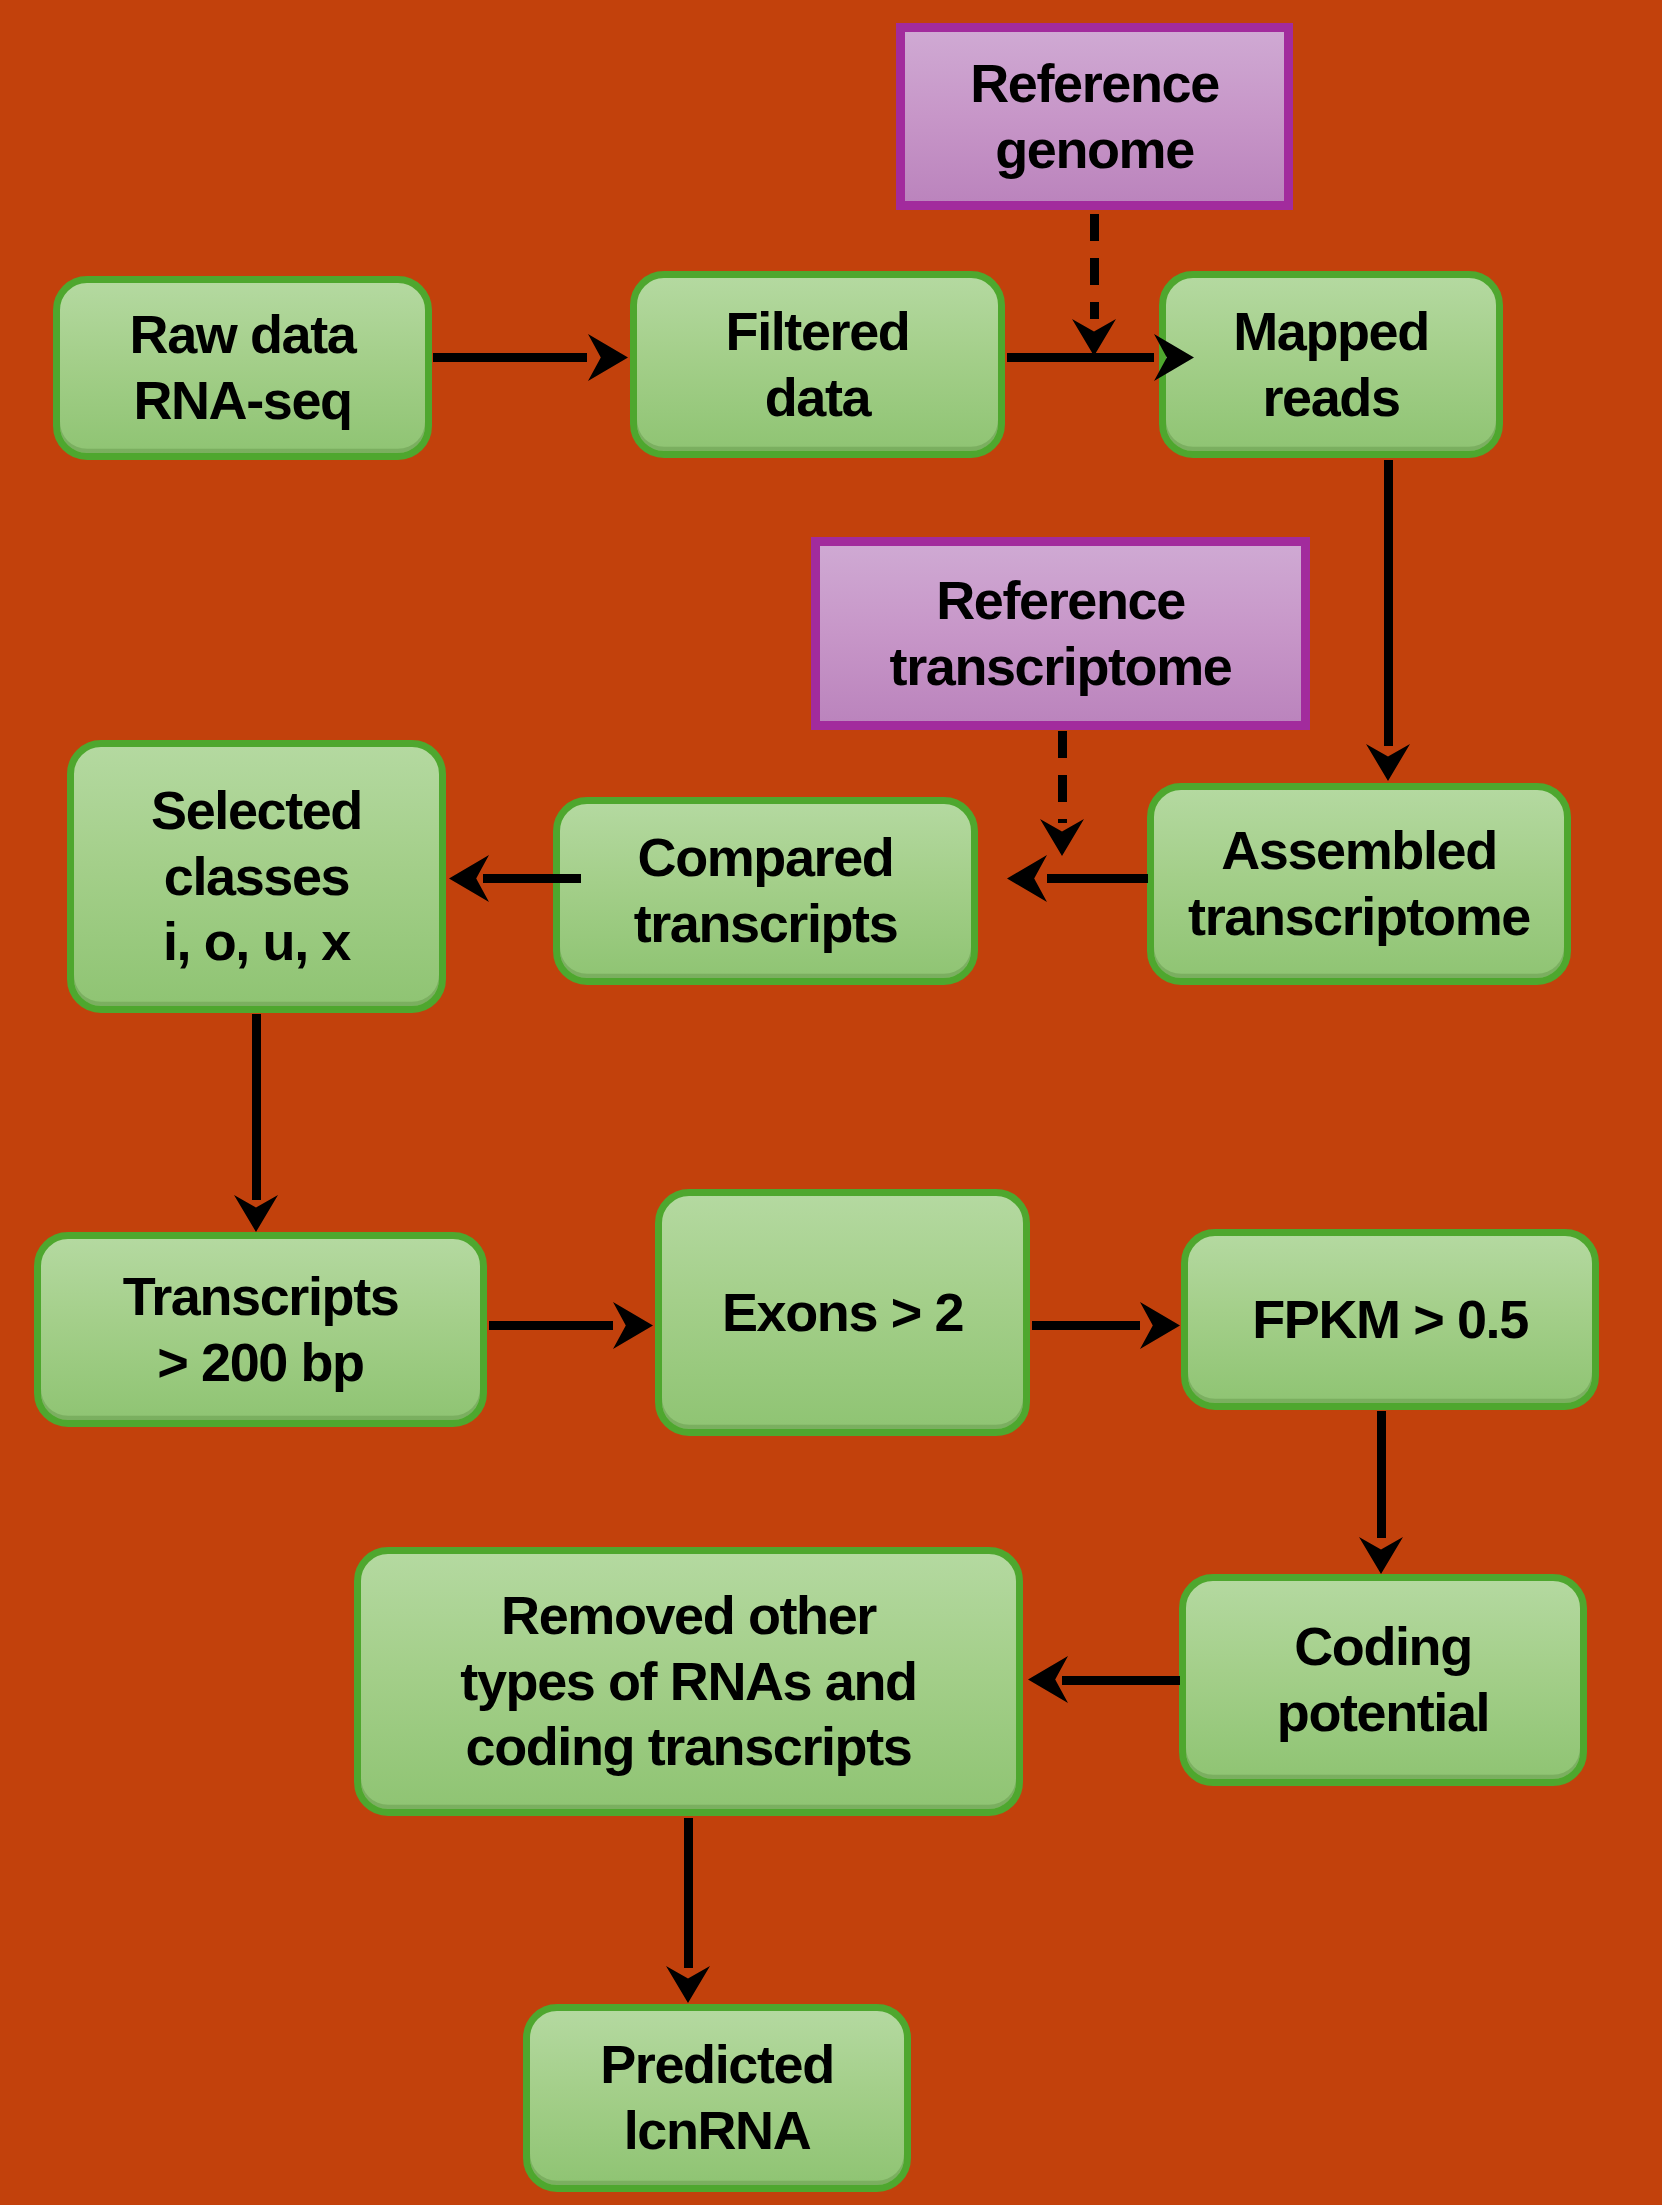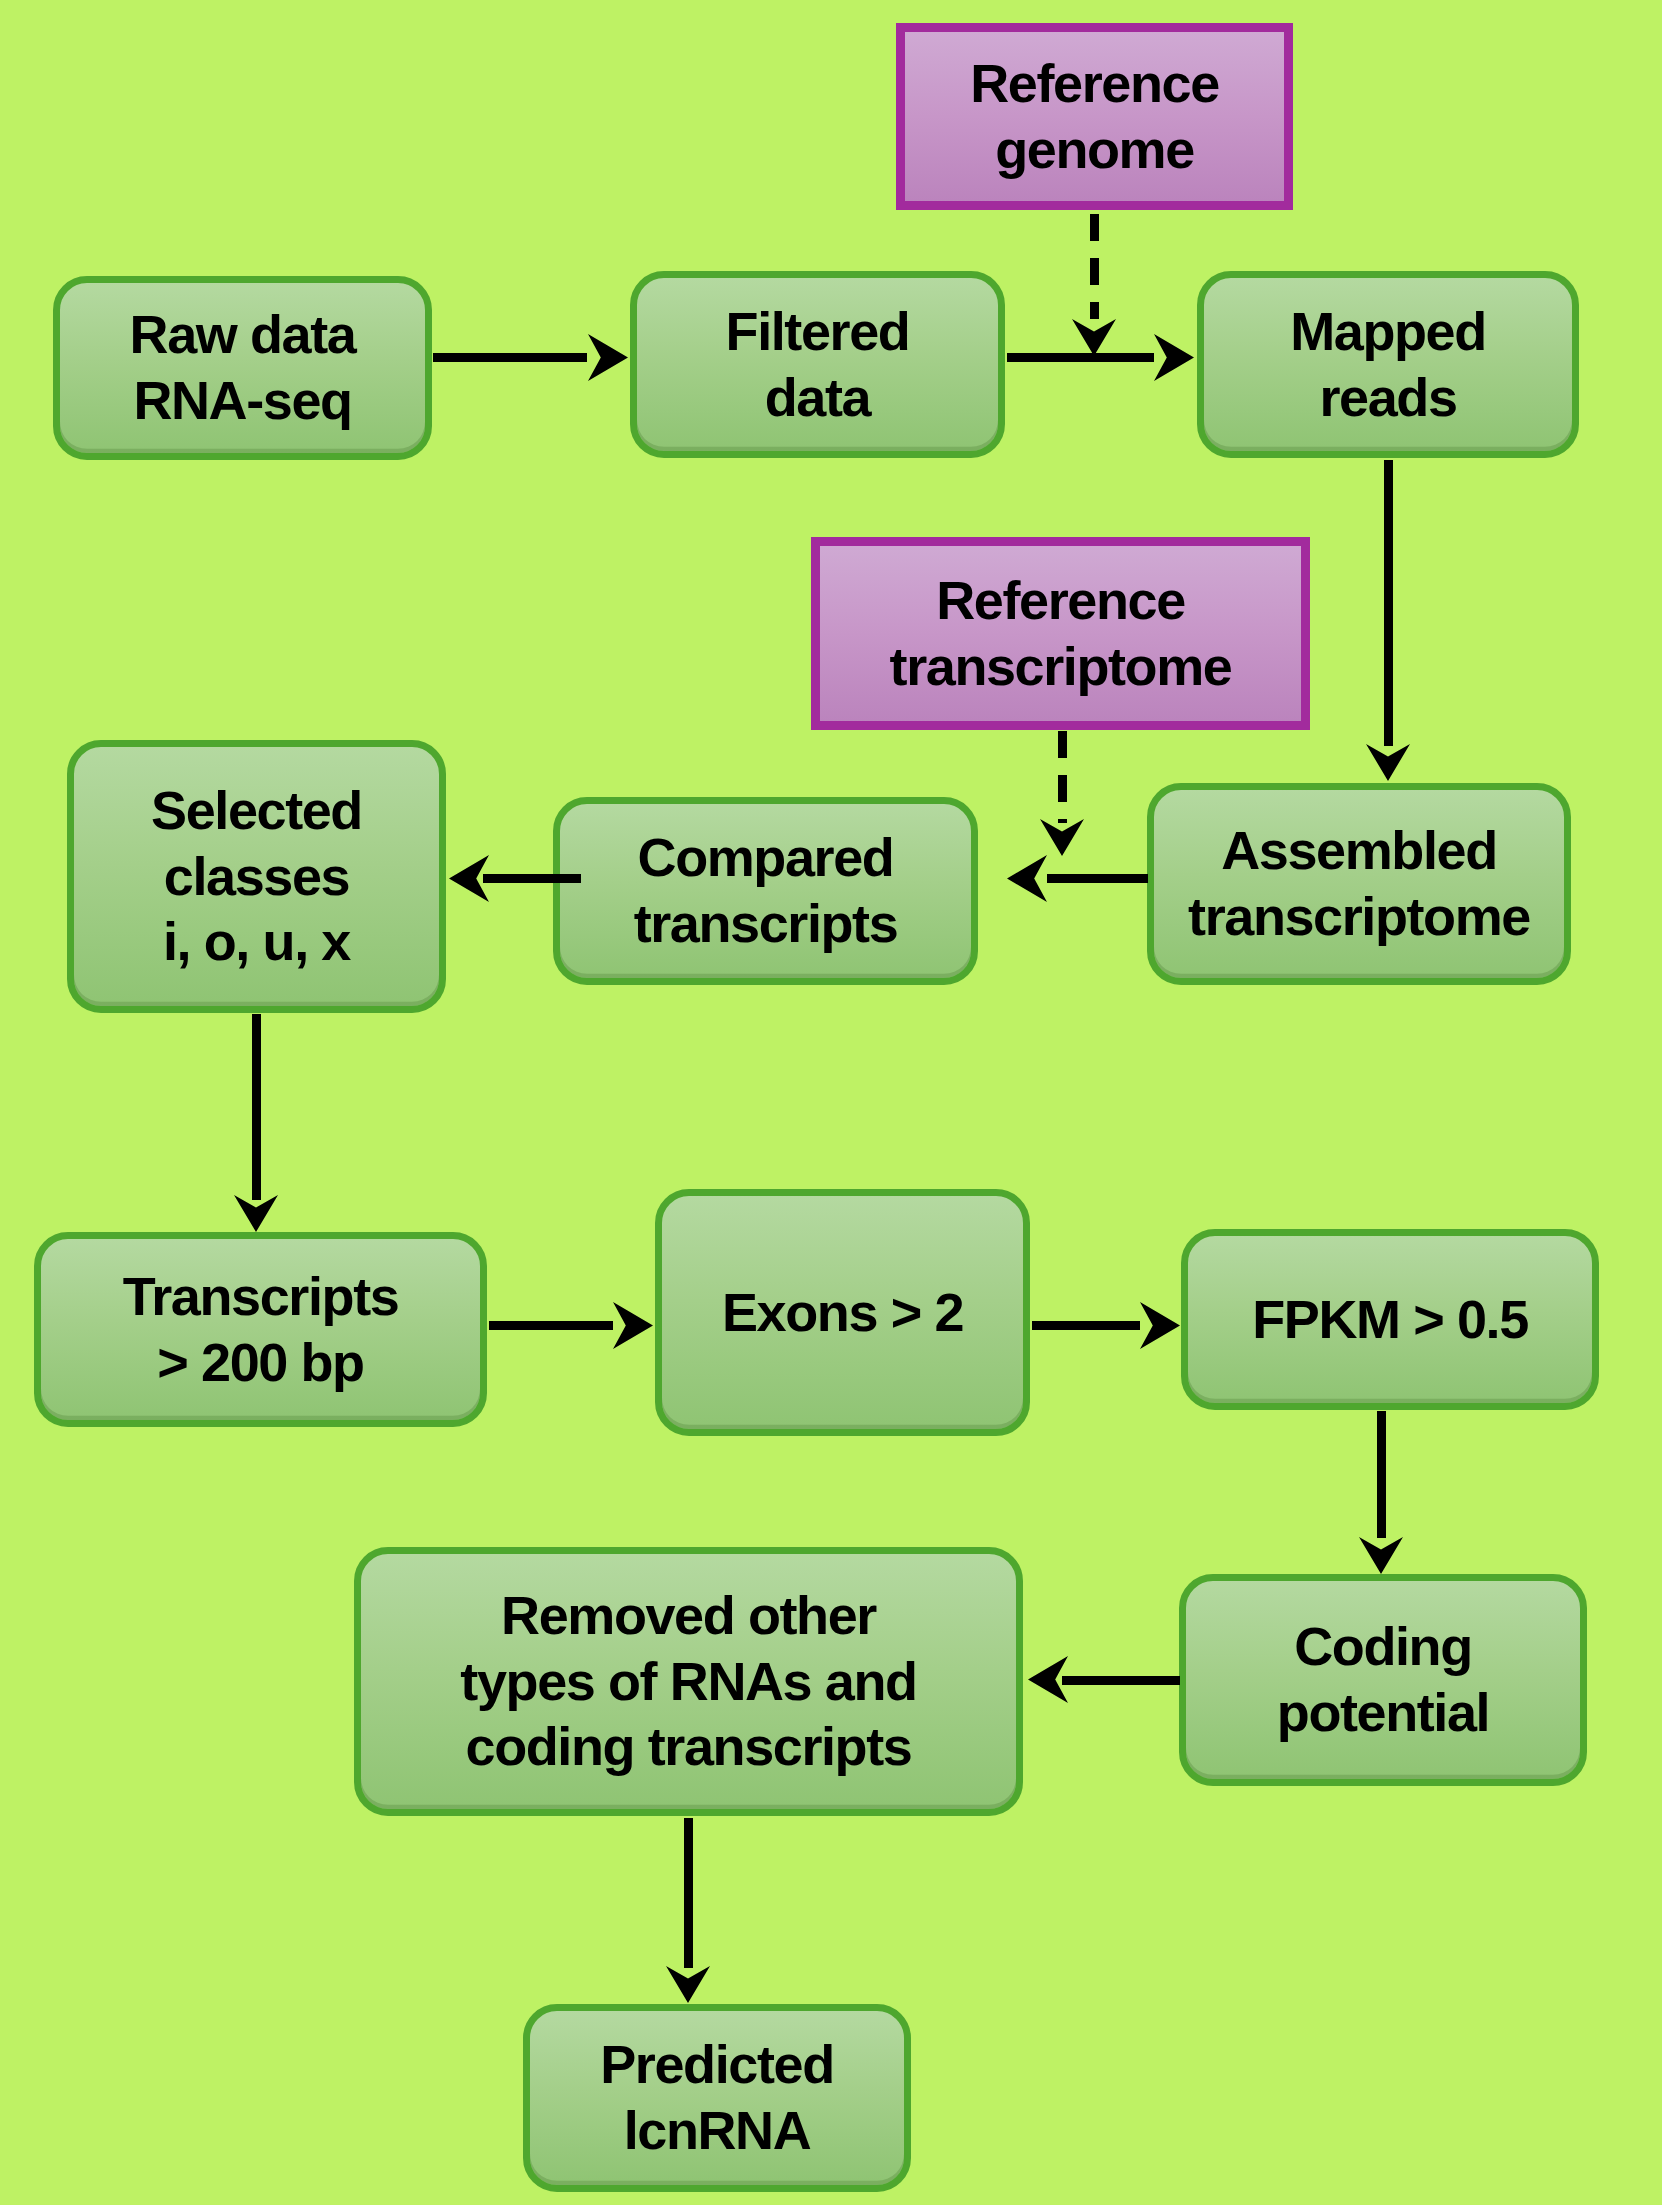--- a/index.html
+++ b/index.html
@@ -1,19 +1,19 @@
 <!DOCTYPE html>
 <html style="font-size:11.3px"><head>
 <meta charset="utf-8">
 <style>
   html,body{margin:0;padding:0;background:#ffffff;}
   #canvas{
     position:relative;
     width:1663px;height:2205px;
-    background:#bef264;
+    background:#c2410c;
     font-family:"Liberation Sans", sans-serif;
     overflow:hidden;
   }
   .node{
     position:absolute;
     box-sizing:border-box;
     display:flex;align-items:center;justify-content:center;
     text-align:center;
   }
   .node.process{
@@ -63,21 +63,21 @@
   <div class="node process" style="left:53px;top:276px;width:379px;height:184px;">
     <div class="label">Raw data
 RNA-seq</div>
   </div>
 
   <div class="node process" style="left:630px;top:271px;width:375px;height:187px;">
     <div class="label">Filtered
 data</div>
   </div>
 
-  <div class="node process" style="left:1197px;top:271px;width:382px;height:187px;align-items:center;">
+  <div class="node process" style="left:1159px;top:271px;width:344px;height:187px;align-items:center;">
     <div class="label">Mapped
 reads</div>
   </div>
 
   <div class="node reference" style="left:811px;top:537px;width:499px;height:193px;">
     <div class="label">Reference
 transcriptome</div>
   </div>
 
   <div class="node process" style="left:67px;top:740px;width:379px;height:273px;">

